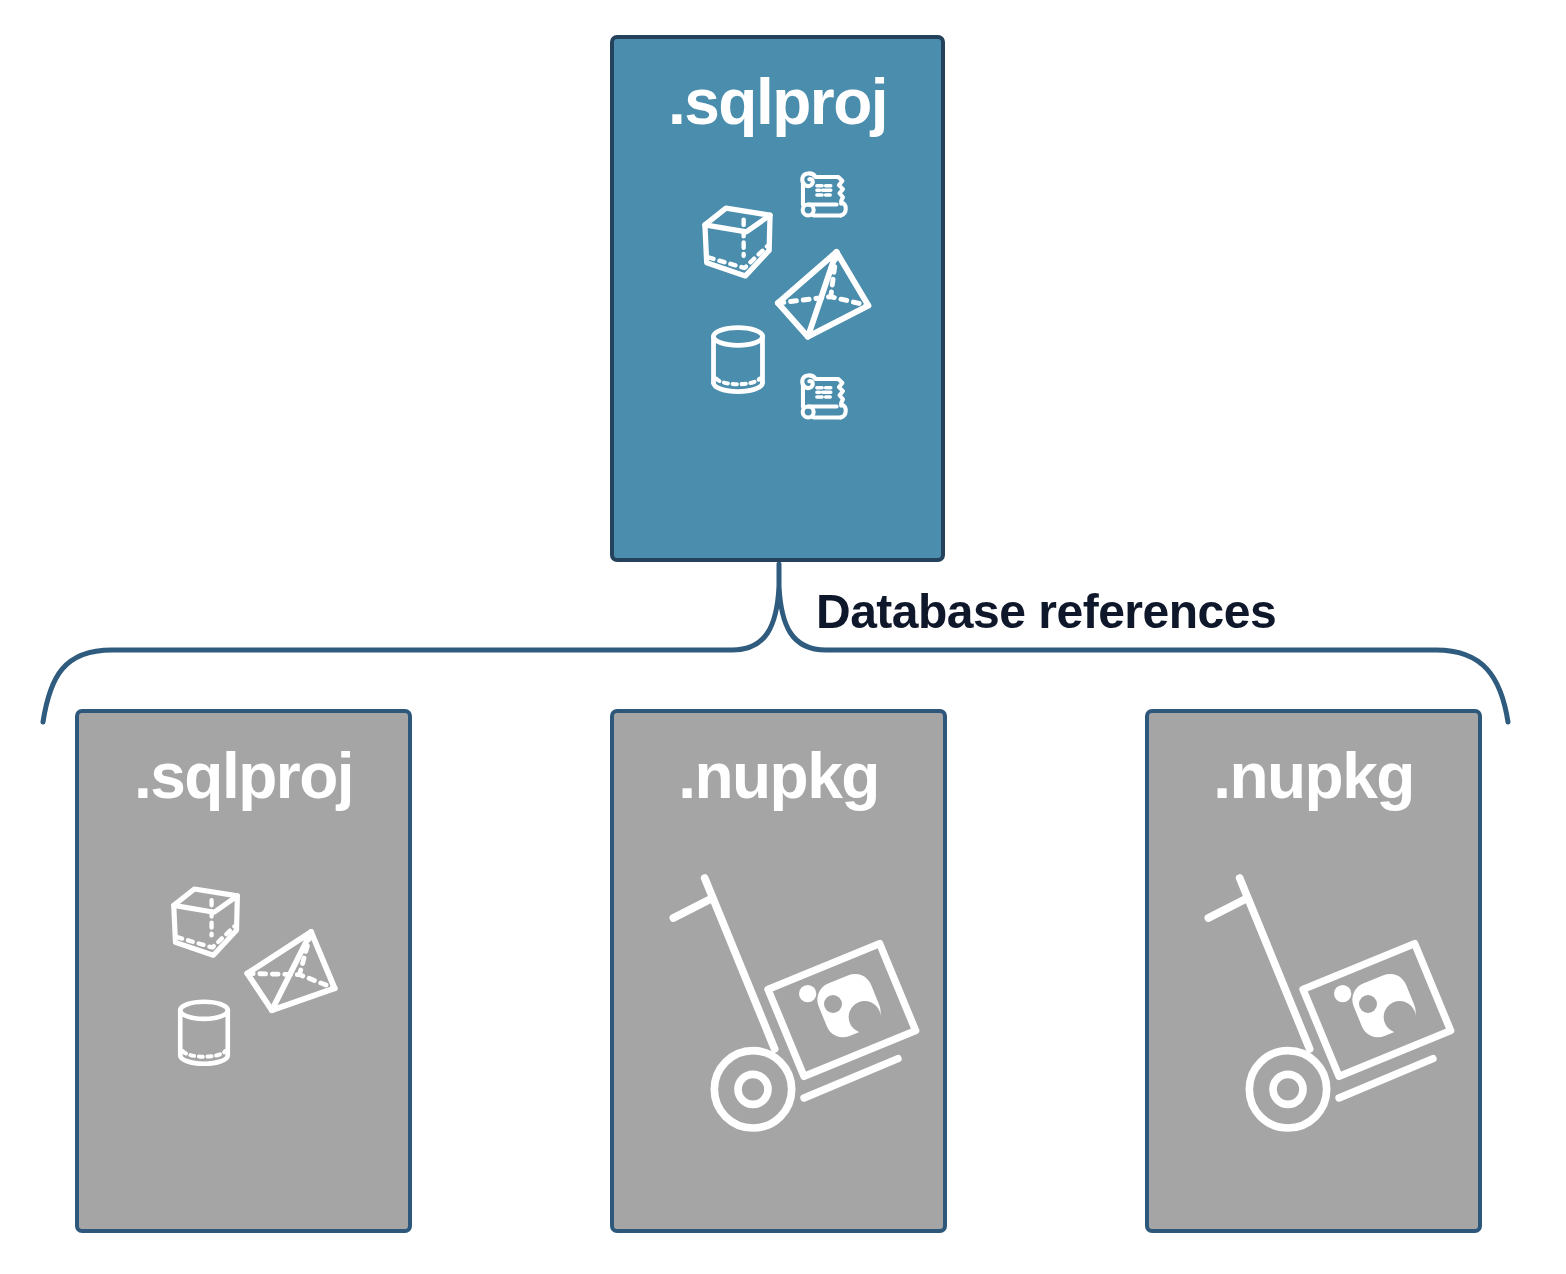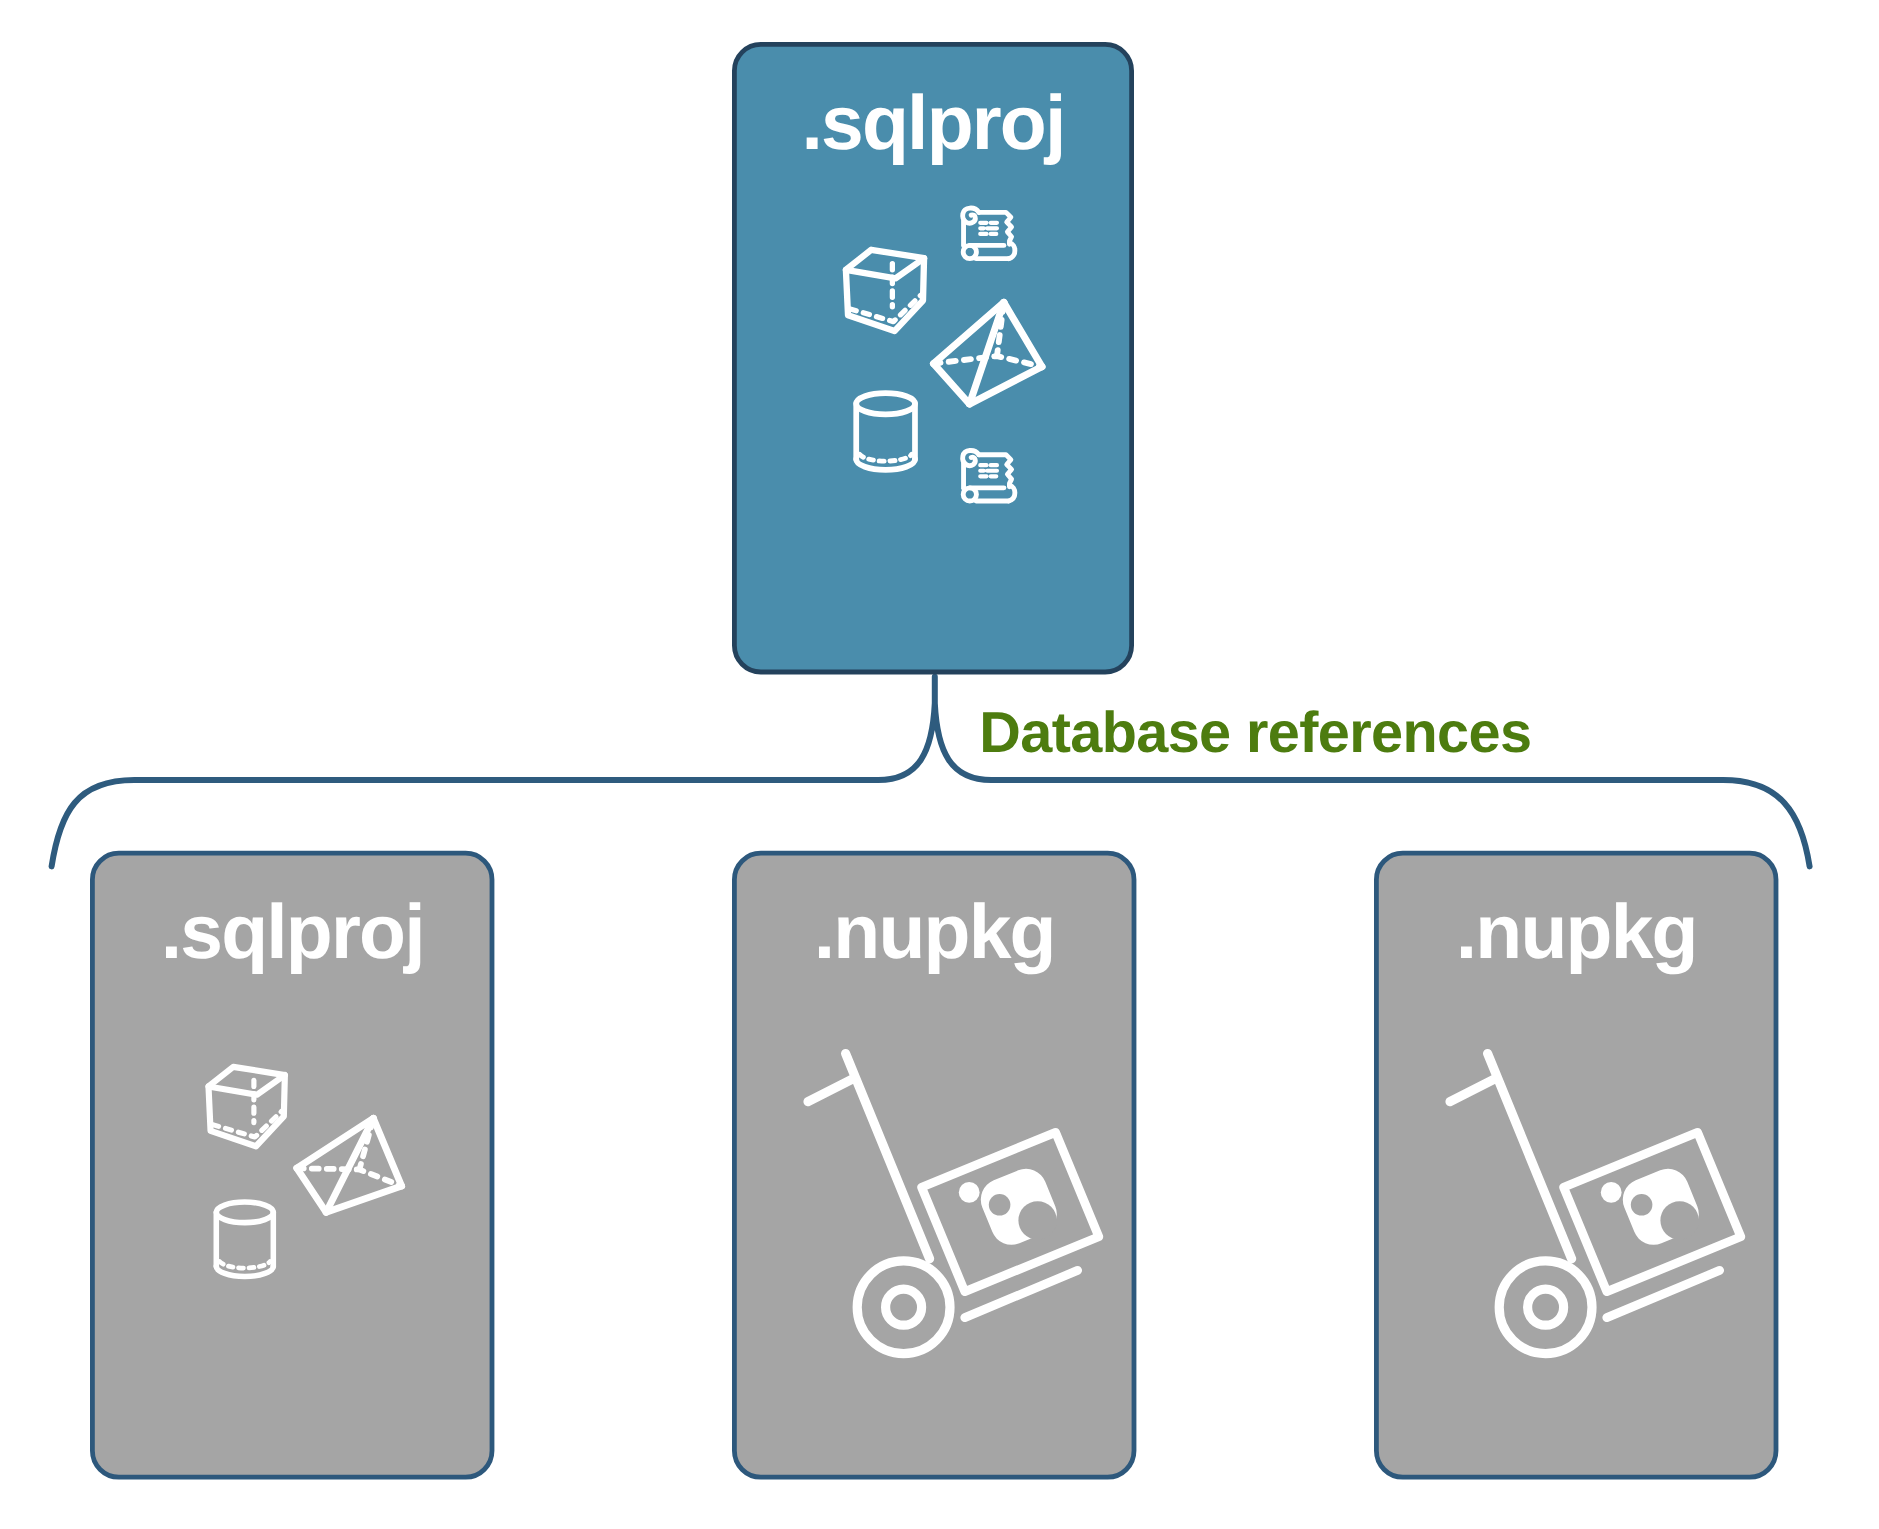--- a/index.html
+++ b/index.html
@@ -2,32 +2,32 @@
 <html><head>
 <meta charset="utf-8">
 <style>
   html,body{margin:0;padding:0;}
   body{
     width:1566px;height:1274px;position:relative;overflow:hidden;
     background:#ffffff;
     font-family:"Liberation Sans",sans-serif;
   }
   .canvas{position:absolute;inset:0;}
-  .box{position:absolute;box-sizing:border-box;border-radius:24px;}
+  .box{position:absolute;box-sizing:border-box;border-radius:7px;}
   .box--root{background:#4a8dac;border:4px solid #24425c;}
   .box--child{background:#a5a5a5;border:4px solid #2d587c;}
   .box-title{
     display:block;text-align:center;color:#ffffff;font-weight:bold;
     font-size:64px;letter-spacing:-1.5px;margin-top:30px;line-height:1.05;
   }
   .icon{position:absolute;}
   .brace{position:absolute;left:0;top:0;pointer-events:none;}
   .connector-label{
     position:absolute;left:816px;top:584px;width:520px;
-    color:#4d7c0f;font-weight:bold;font-size:48px;letter-spacing:-0.5px;
+    color:#0f172a;font-weight:bold;font-size:48px;letter-spacing:-0.5px;
     white-space:nowrap;
   }
 </style>
 </head>
 <body>
 
 <svg width="0" height="0" style="position:absolute" aria-hidden="true">
   <defs>
     <symbol id="icon-cube" viewBox="0 0 100 100">
       <g fill="none" stroke="#fff" stroke-width="6" stroke-linecap="round" stroke-linejoin="round">

